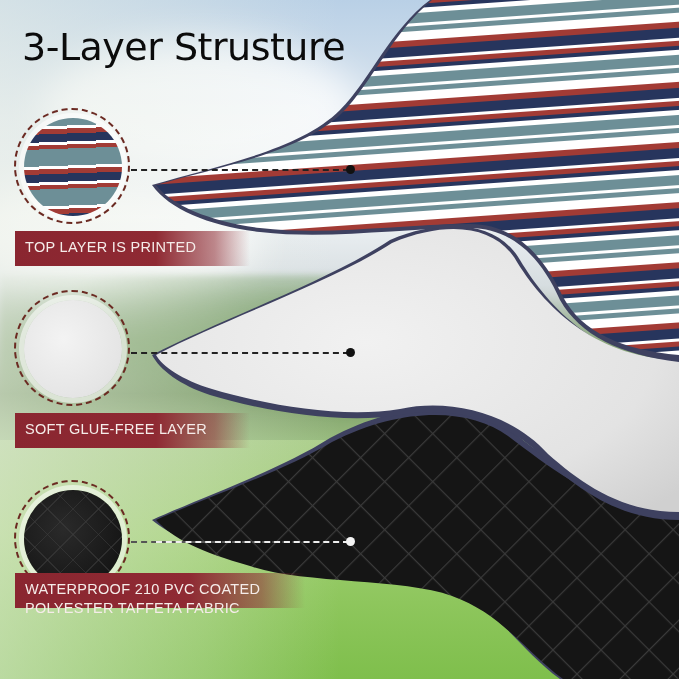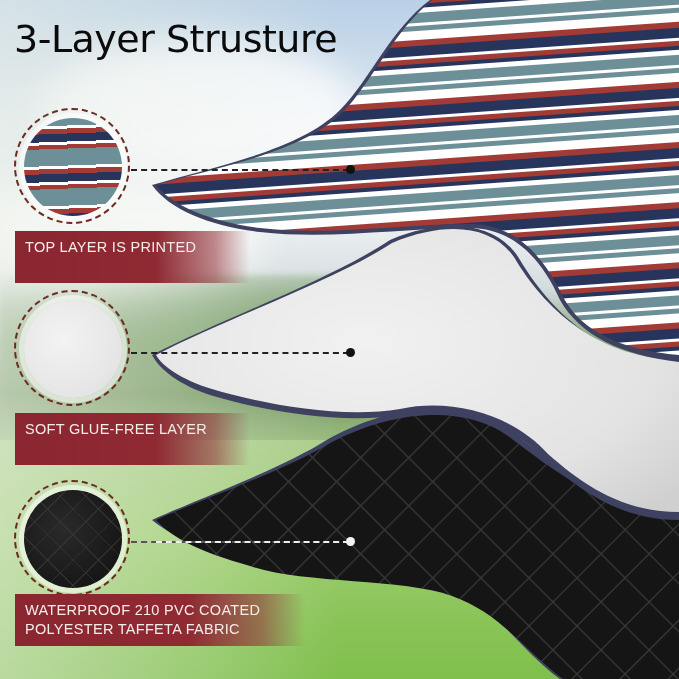--- a/index.html
+++ b/index.html
@@ -11,22 +11,22 @@
     background:radial-gradient(ellipse at 20% 40%,#6f9b58 0%,rgba(111,155,88,0) 55%),
                radial-gradient(ellipse at 45% 30%,#5e8c48 0%,rgba(94,140,72,0) 50%),
                radial-gradient(ellipse at 70% 50%,#6a9552 0%,rgba(106,149,82,0) 55%);
     opacity:.75;filter:blur(3px);}
   .grass{position:absolute;left:0;top:440px;width:679px;height:239px;
     background:linear-gradient(180deg,rgba(173,208,140,.9) 0%,rgba(156,205,108,.9) 40%,#7fbf4c 100%);}
   .fade{position:absolute;left:0;top:0;width:340px;height:679px;
     background:linear-gradient(90deg,rgba(235,240,230,.55) 0%,rgba(235,240,230,.25) 60%,rgba(235,240,230,0) 100%);}
   svg.layers{position:absolute;left:0;top:0;}
   .title{position:absolute;left:14px;top:20px;font-family:"DejaVu Sans",sans-serif;font-size:38px;
-    color:#0b0b0b;letter-spacing:-0.5px;line-height:1;margin:0;font-weight:normal;}
-  .label{position:absolute;left:15px;width:235px;height:52px;box-sizing:border-box;padding:7px 0 0 10px;
+    color:#0b0b0b;letter-spacing:-0.5px;line-height:1;margin:8px;font-weight:normal;}
+  .label{position:absolute;left:15px;width:235px;height:35px;box-sizing:border-box;padding:7px 0 0 10px;
     background:linear-gradient(90deg,#8a2630 0%,#8f2a33 60%,rgba(143,42,51,0.55) 85%,rgba(143,42,51,0) 100%);
     color:#f5ece9;font-family:"Liberation Sans",sans-serif;font-size:14.5px;line-height:19px;letter-spacing:.3px;}
   .label span{display:block;white-space:nowrap;}
   .swatch{position:absolute;width:116px;height:116px;border-radius:50%;}
   .swatch .ring{position:absolute;left:-2px;top:-2px;width:116px;height:116px;border-radius:50%;
     border:2.5px dashed #6b2a22;box-sizing:border-box;}
   .swatch .fill{position:absolute;left:8px;top:8px;width:98px;height:98px;border-radius:50%;overflow:hidden;
     box-shadow:0 0 0 5px rgba(255,255,255,.55);}
   .fill.stripes{background:repeating-linear-gradient(178deg,
      #6d8f97 0 9px,#fff 9px 12px,#a23b35 12px 17px,#27355d 17px 25px,#fff 25px 28px,#a23b35 28px 32px,#6d8f97 32px 40px);}
@@ -108,17 +108,17 @@
     <span>SOFT GLUE-FREE LAYER</span>
   </div>
 
   <div class="swatch" style="left:16px;top:482px;">
     <div class="ring"></div>
     <div class="fill quilt"></div>
   </div>
   <div class="leader light" style="left:131px;top:541px;width:218px;border-top-color:#555;"></div>
   <div class="leader light" style="left:156px;top:541px;width:193px;"></div>
   <div class="dot light" style="left:346px;top:537px;"></div>
-  <div class="label" style="top:594px;width:290px;">
+  <div class="label" style="top:573px;width:290px;">
     <span>WATERPROOF 210 PVC COATED</span>
     <span>POLYESTER TAFFETA FABRIC</span>
   </div>
 </div>
 
 </body></html>

